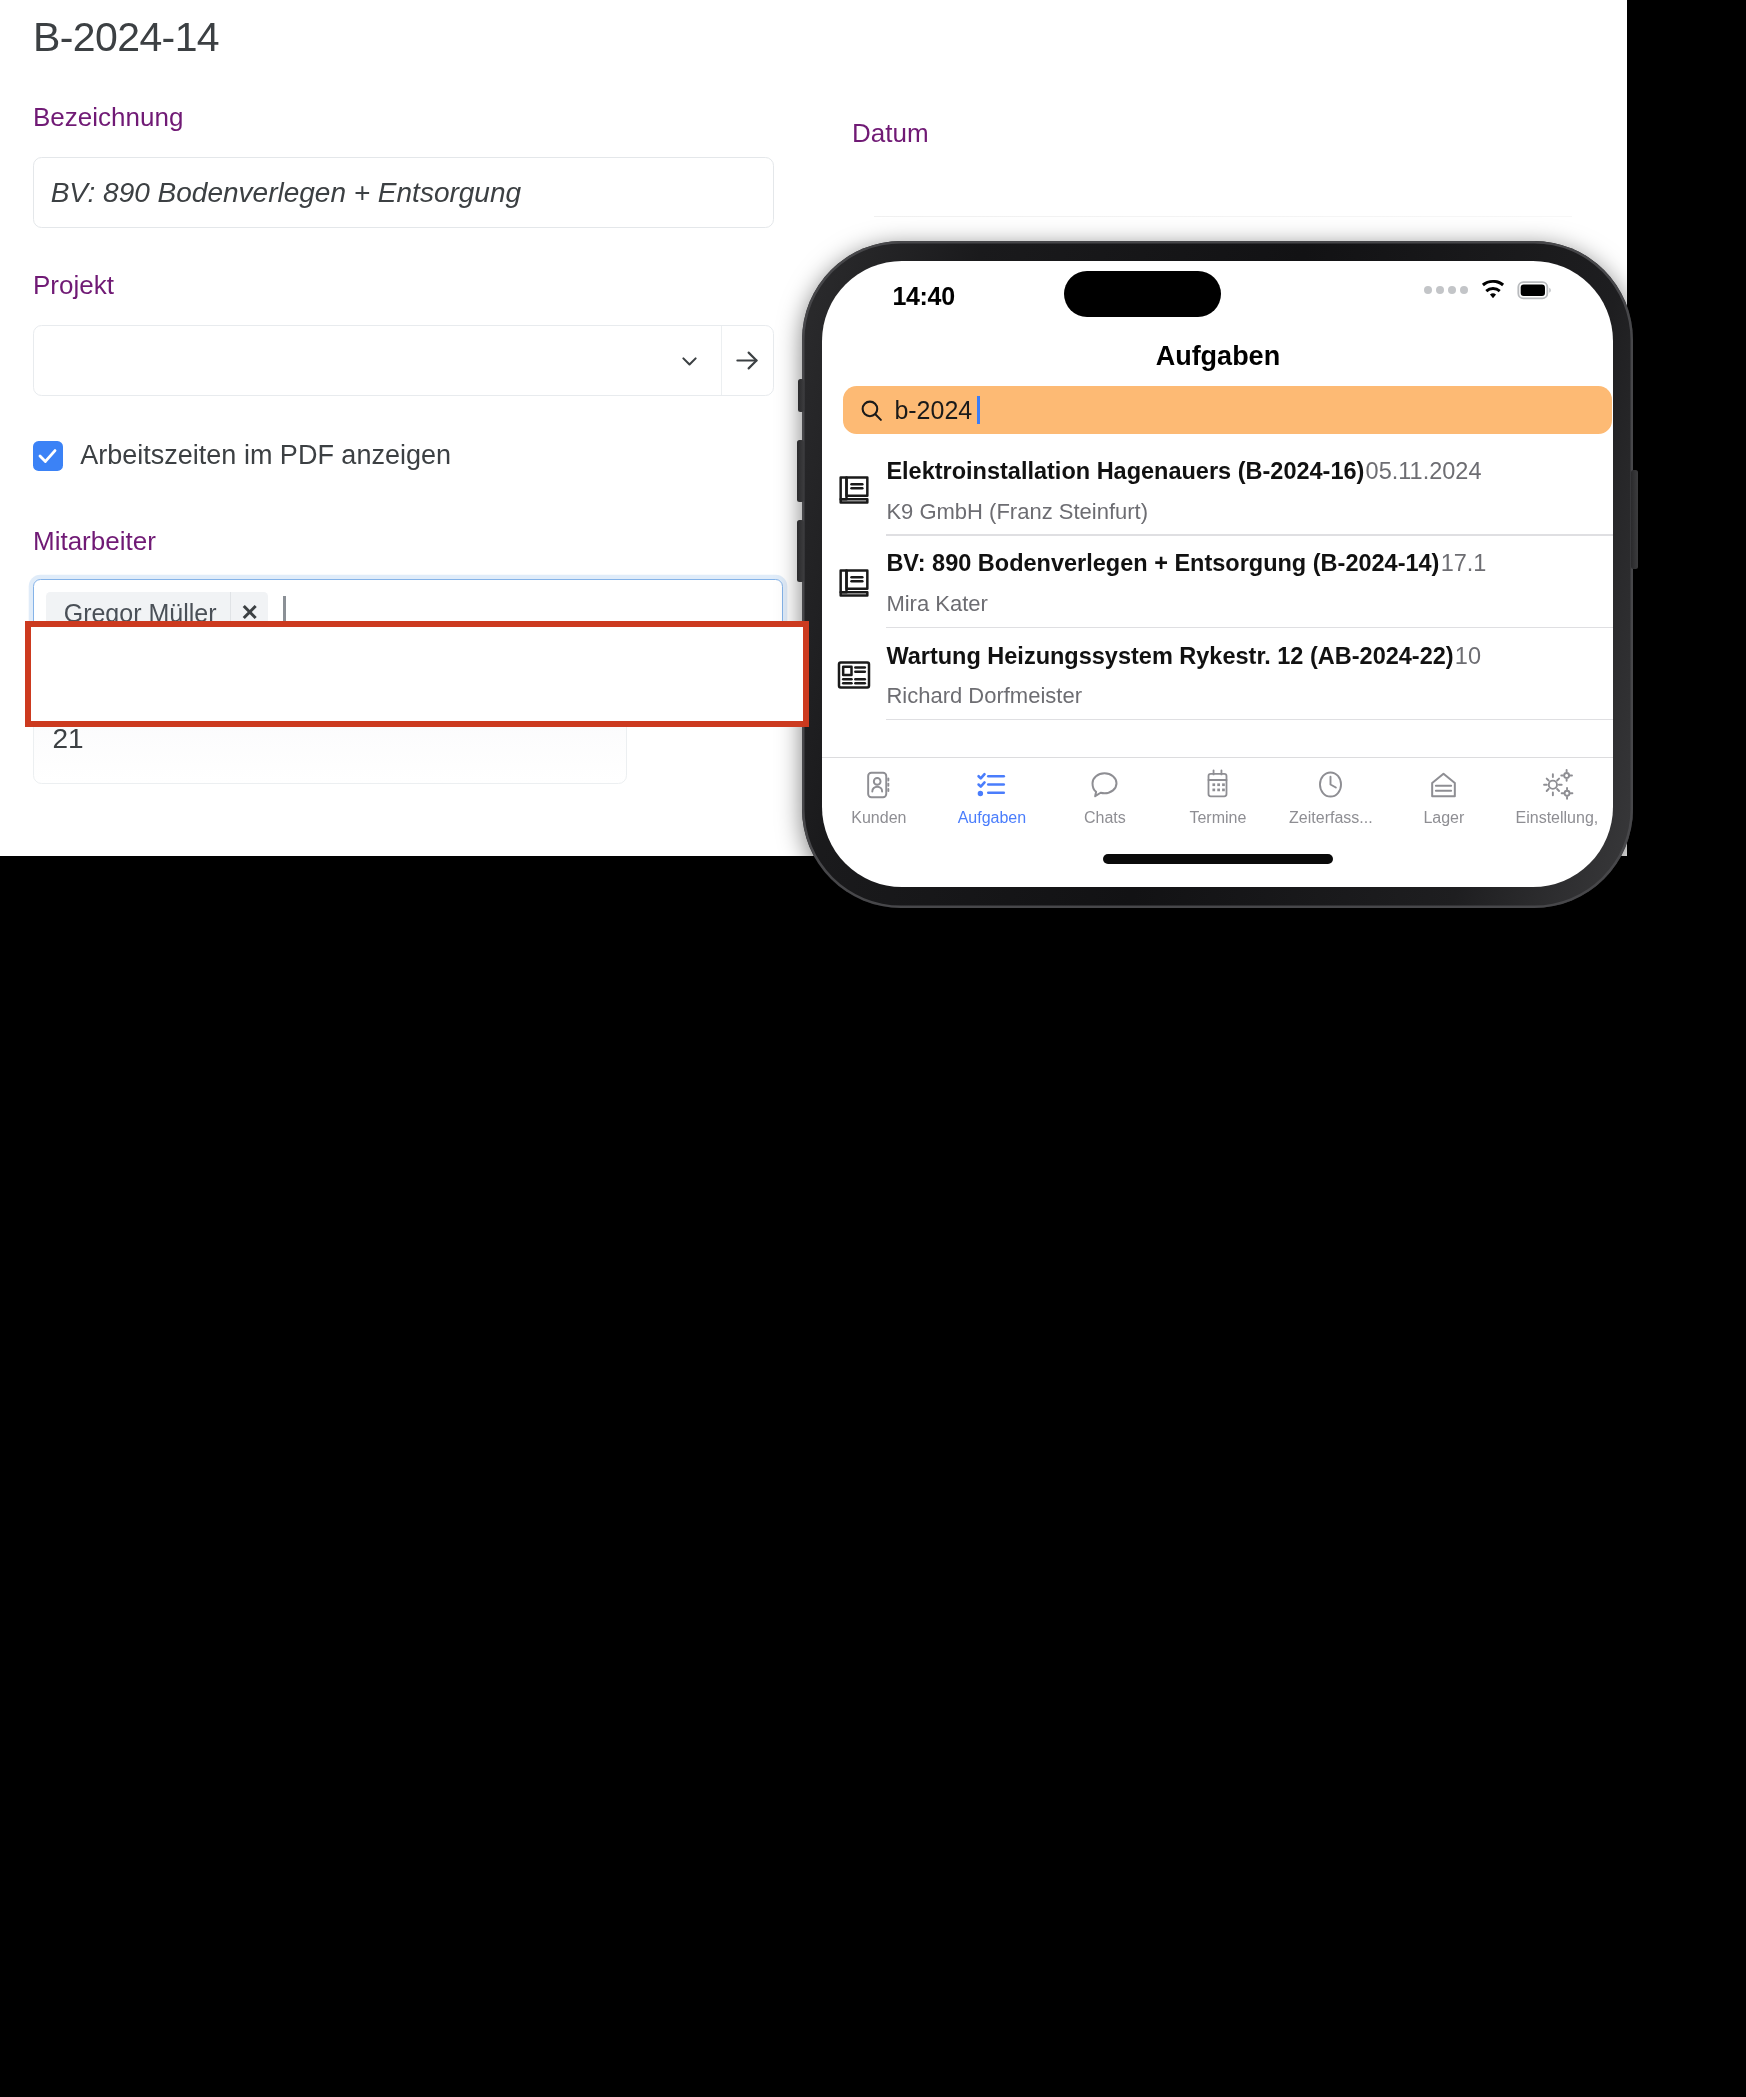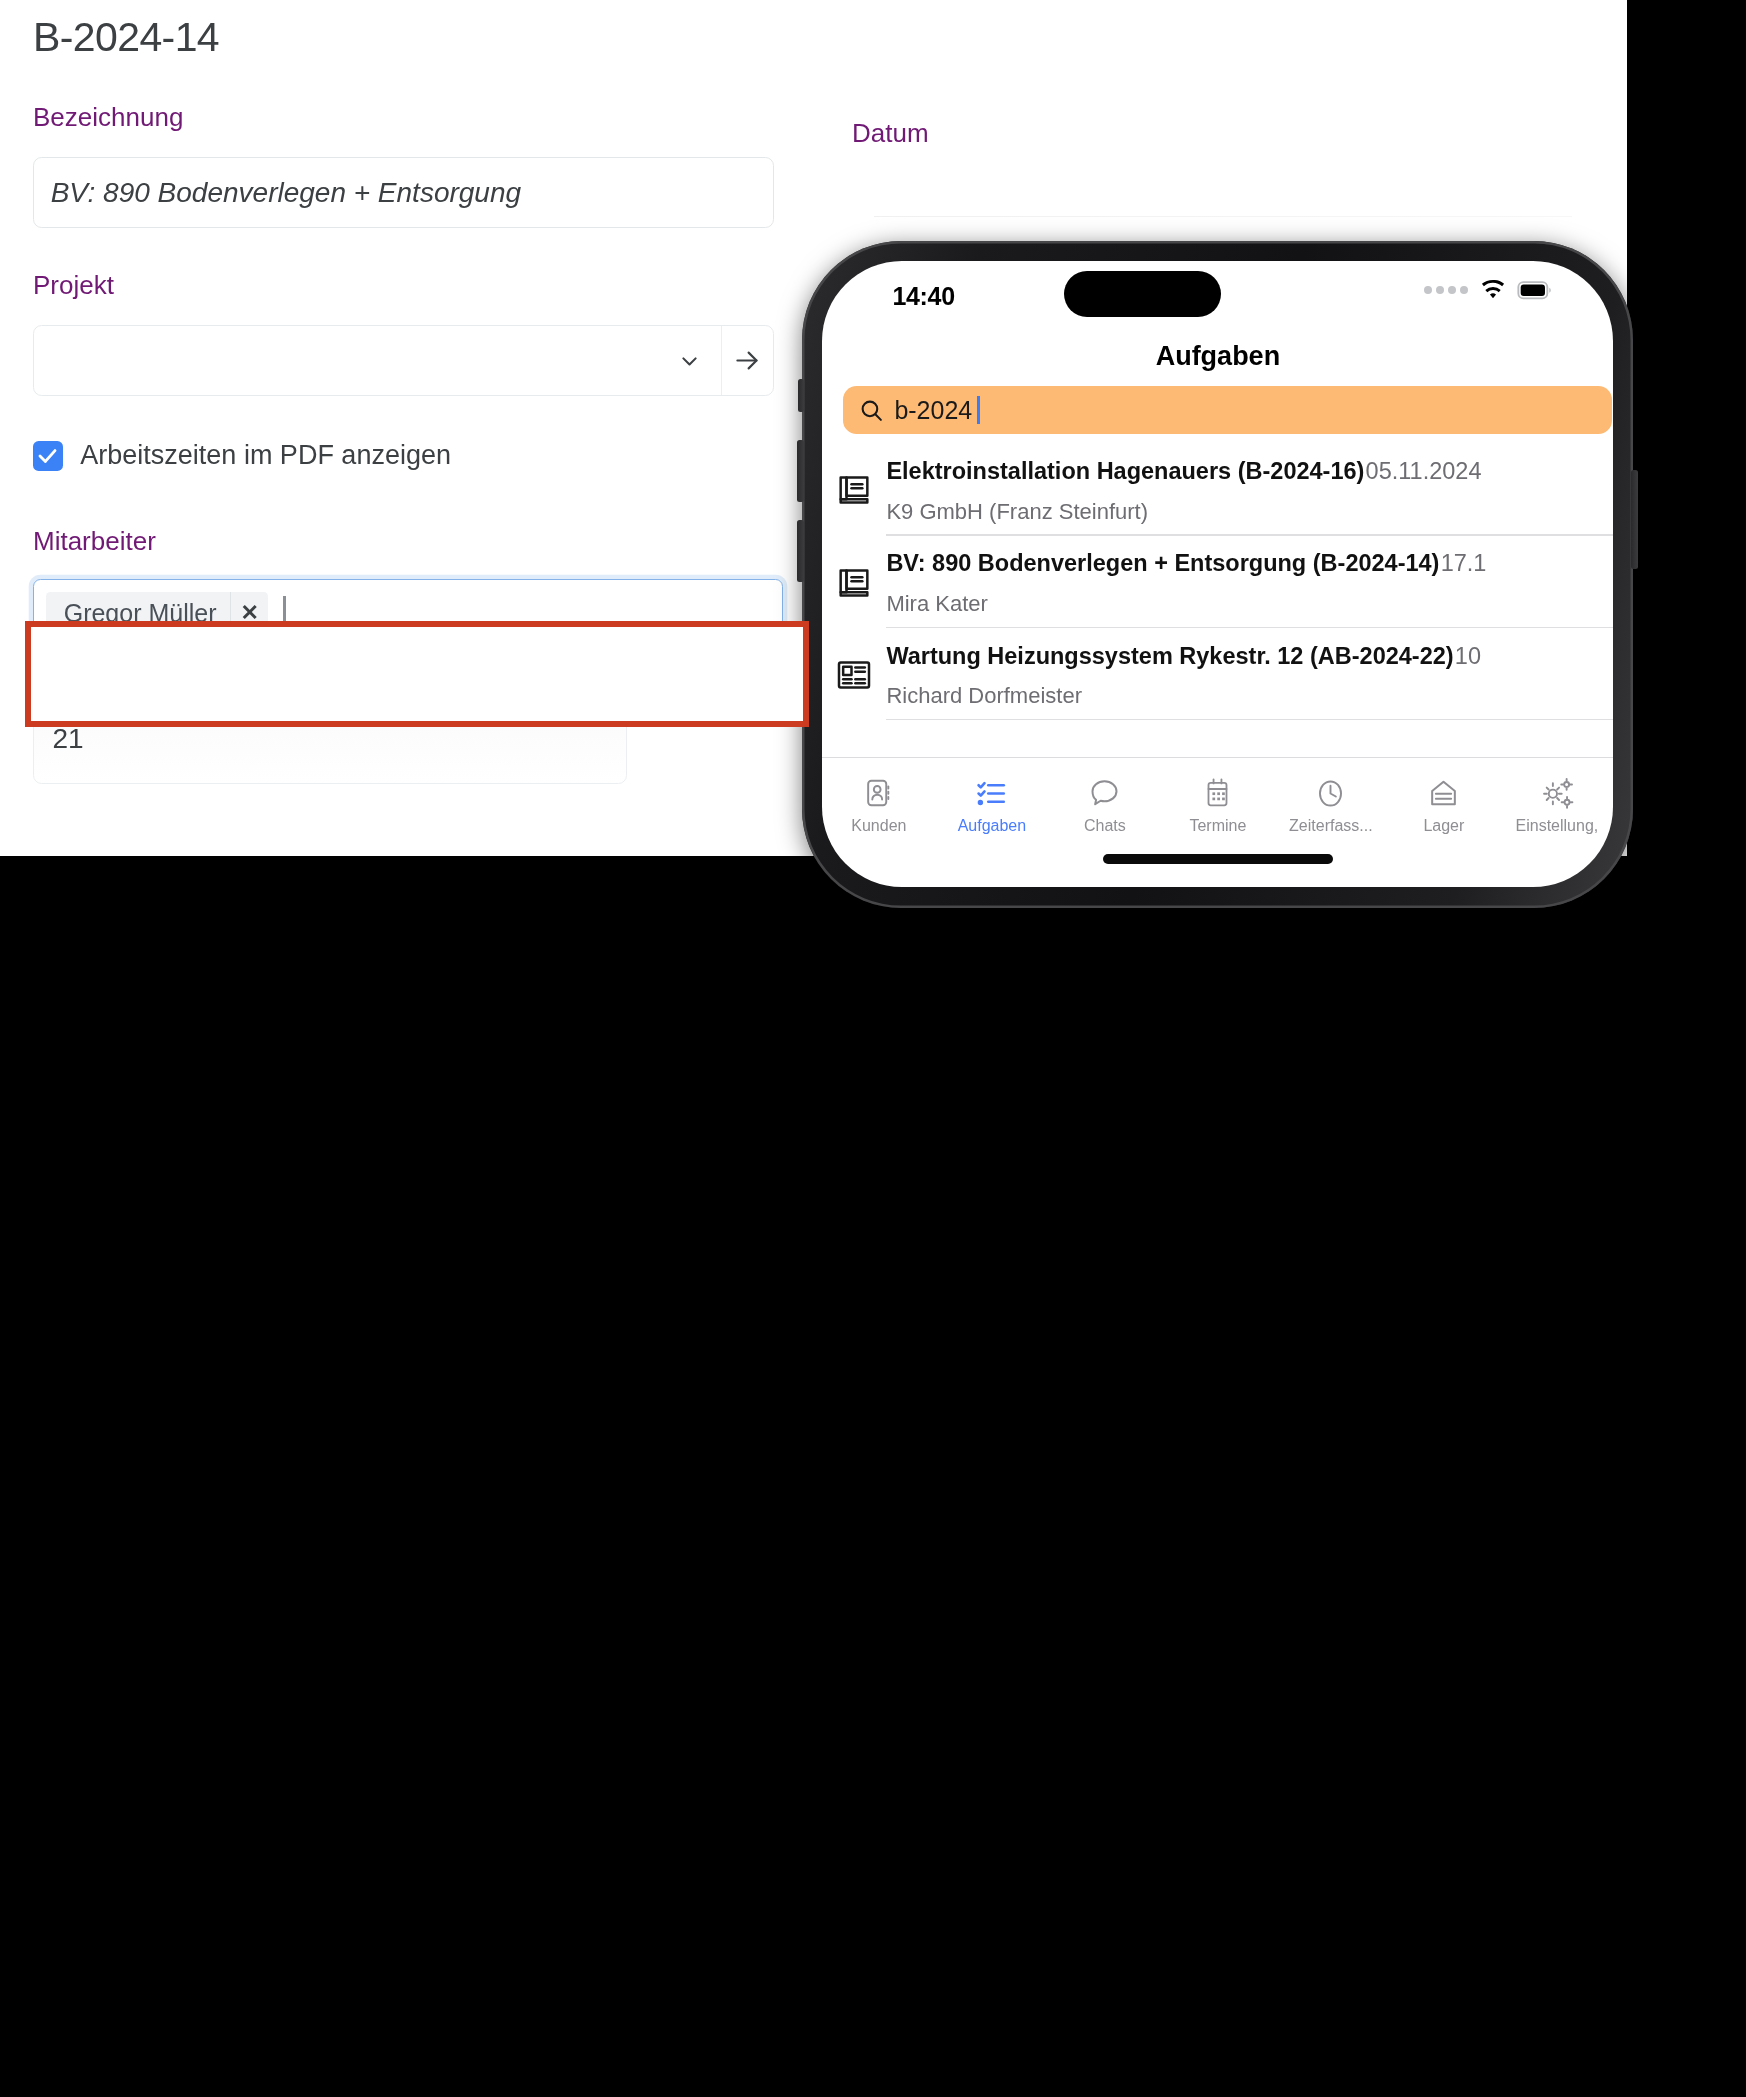--- a/index.html
+++ b/index.html
@@ -355,21 +355,20 @@
     display: flex;
     border-top: 1.2px solid #dcdcde;
     padding-top: 8.6px;
   }
   .tab-item {
     flex: 1 1 0;
     display: flex;
     flex-direction: column;
     align-items: center;
     gap: 6.2px;
-    justify-content: flex-end;
   }
   .tab-label {
     font-size: 16px;
     color: #8e8e93;
     white-space: nowrap;
   }
   .tab-item.active .tab-label { color: #4a7dfc; }
   .tab-icon { height: 36px; display: flex; align-items: center; }
 
   #home-indicator {

